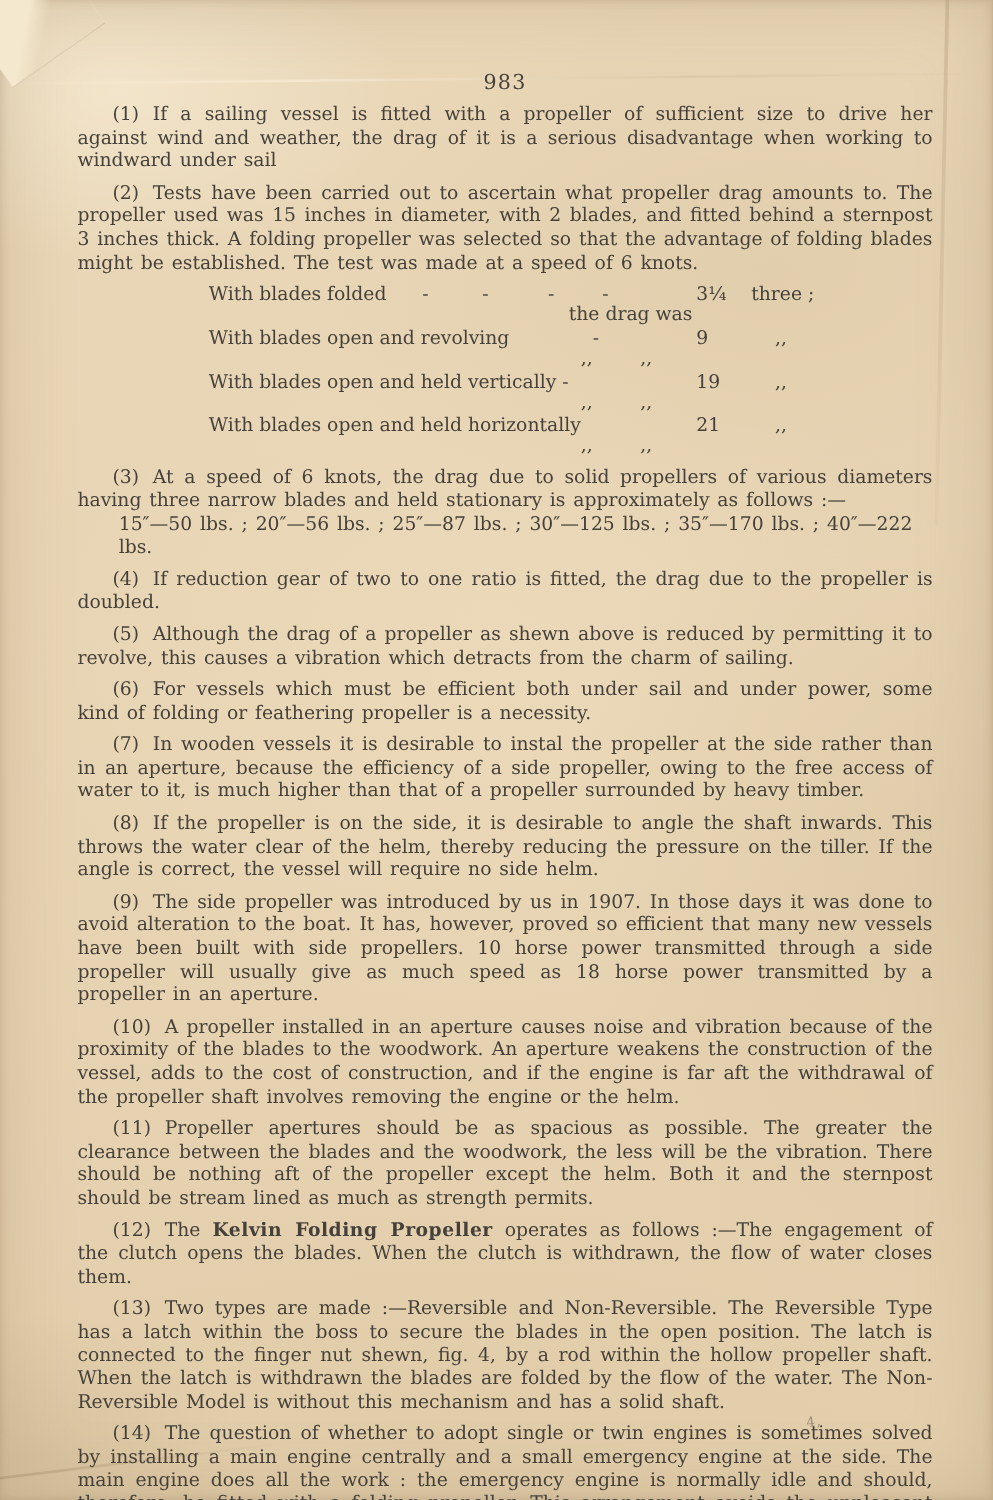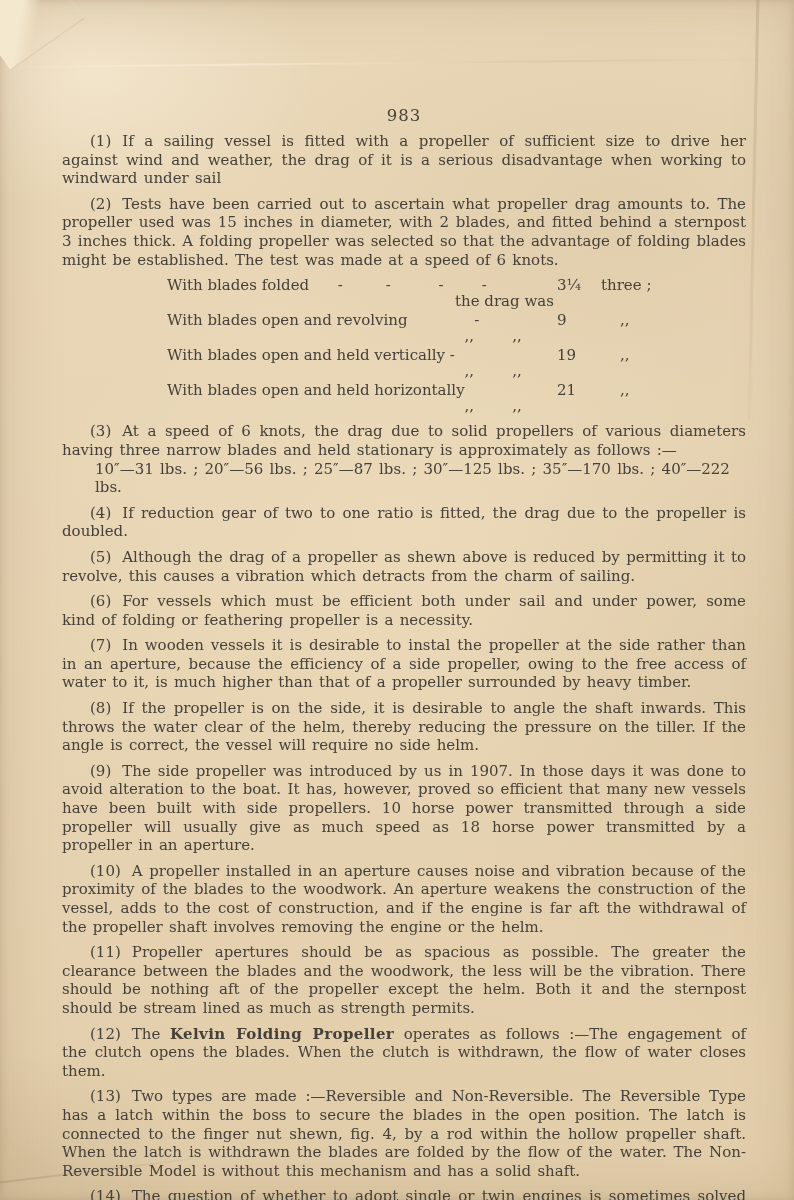--- a/index.html
+++ b/index.html
@@ -43,21 +43,21 @@
     left:-18px;top:-20px;width:90px;height:70px;
     background:linear-gradient(135deg,#f4e8cf 45%, rgba(244,232,207,0) 60%);
     border-bottom:1px solid rgba(150,124,88,0.25);
     transform:rotate(-35deg);
   }
   .content{
     position:absolute;
     left:62px;top:0;width:684px;
   }
   .page-number{
-    padding-top:106px;
+    padding-top:56px;
     text-align:center;
     font-size:16.5px;
     letter-spacing:1px;
     color:#494439;
   }
   p.para{
     margin:7px 0 0 0;
     font-size:15px;
     line-height:18.6px;
     text-align:justify;
@@ -133,21 +133,21 @@
       </div>
       <div class="trow">
         <span class="tcell tlabel">With blades open and held horizontally</span>
         <span class="tcell tdrag">  ,,        ,,</span>
         <span class="tcell tvalue">21</span>
         <span class="tcell tunit">    ,,</span>
       </div>
     </div>
 
     <p class="para"><span class="pnum">(3)</span><span>At a speed of 6 knots, the drag due to solid propellers of various diameters having three narrow blades and held stationary is approximately as follows :—</span></p>
-    <div class="subline">10″—31 lbs. ;  20″—56 lbs. ;  25″—87 lbs. ;  30″—125 lbs. ;  35″—170 lbs. ;  40″—222 lbs.</div>
+    <div class="subline">15″—50 lbs. ;  20″—56 lbs. ;  25″—87 lbs. ;  30″—125 lbs. ;  35″—170 lbs. ;  40″—222 lbs.</div>
 
     <p class="para"><span class="pnum">(4)</span><span>If reduction gear of two to one ratio is fitted, the drag due to the propeller is doubled.</span></p>
 
     <p class="para"><span class="pnum">(5)</span><span>Although the drag of a propeller as shewn above is reduced by permitting it to revolve, this causes a vibration which detracts from the charm of sailing.</span></p>
 
     <p class="para"><span class="pnum">(6)</span><span>For vessels which must be efficient both under sail and under power, some kind of folding or feathering propeller is a necessity.</span></p>
 
     <p class="para"><span class="pnum">(7)</span><span>In wooden vessels it is desirable to instal the propeller at the side rather than in an aperture, because the efficiency of a side propeller, owing to the free access of water to it, is much higher than that of a propeller surrounded by heavy timber.</span></p>
 
     <p class="para"><span class="pnum">(8)</span><span>If the propeller is on the side, it is desirable to angle the shaft inwards.  This throws the water clear of the helm, thereby reducing the pressure on the tiller.  If the angle is correct, the vessel will require no side helm.</span></p>

